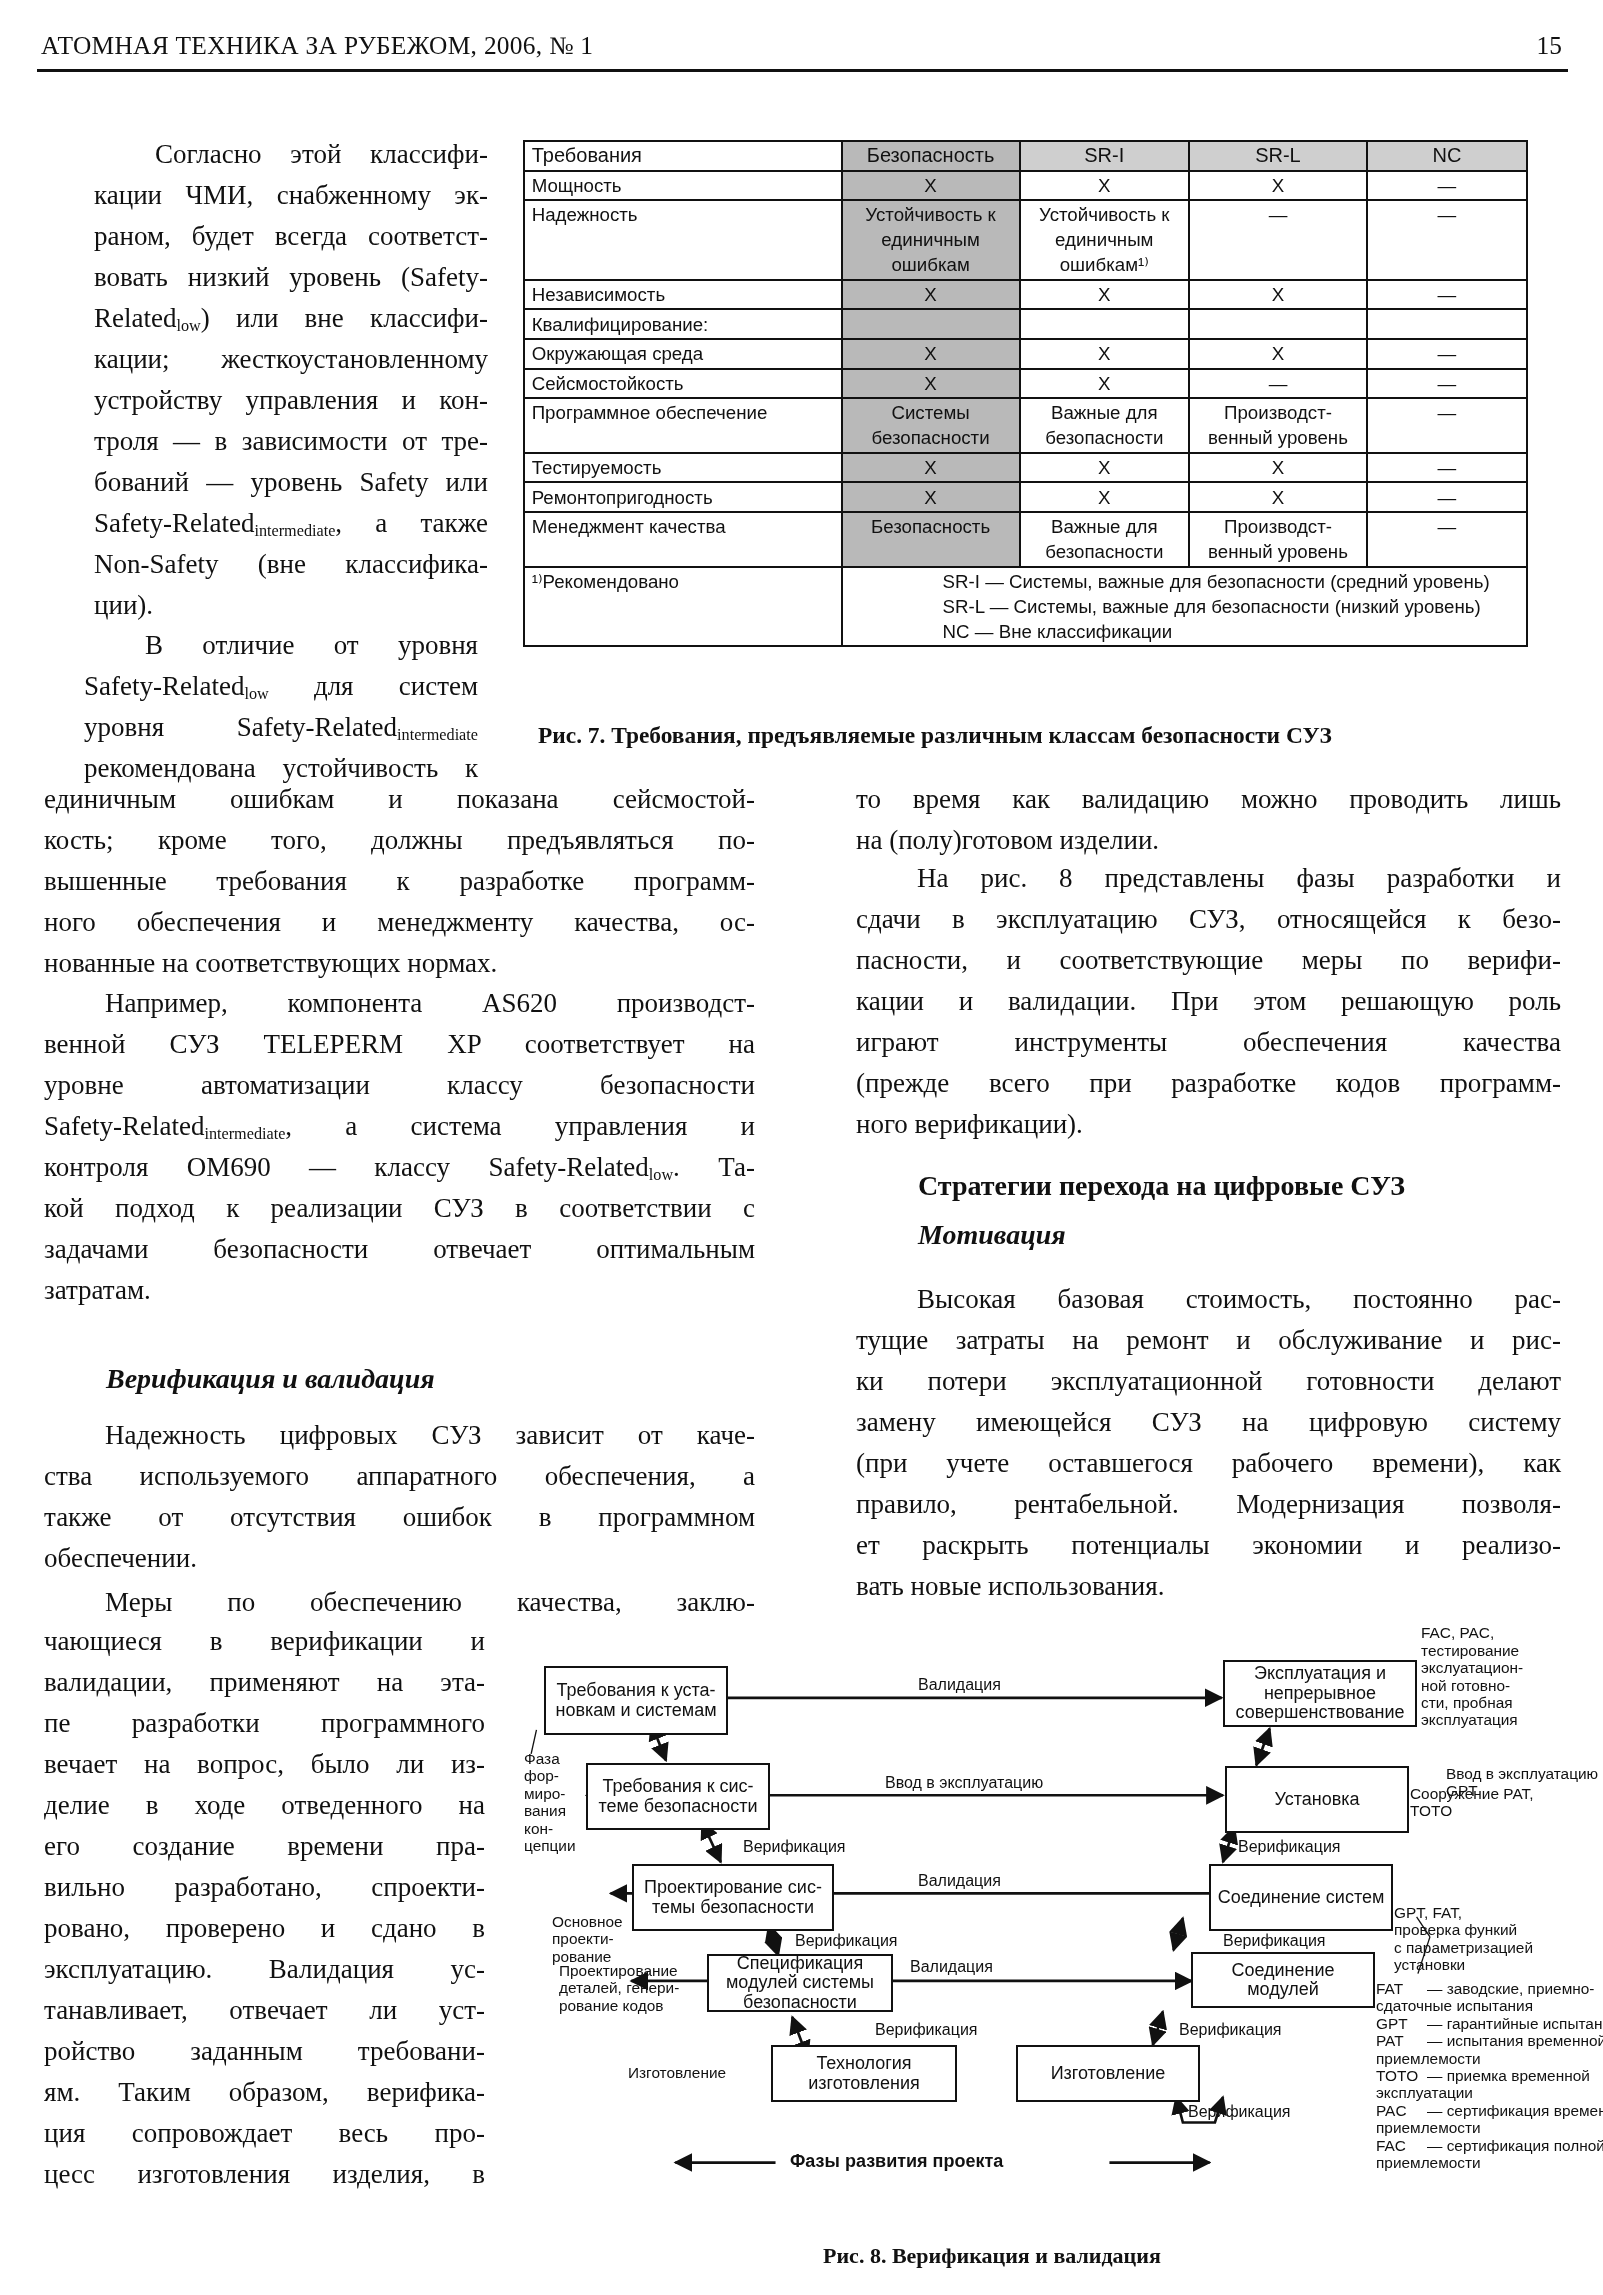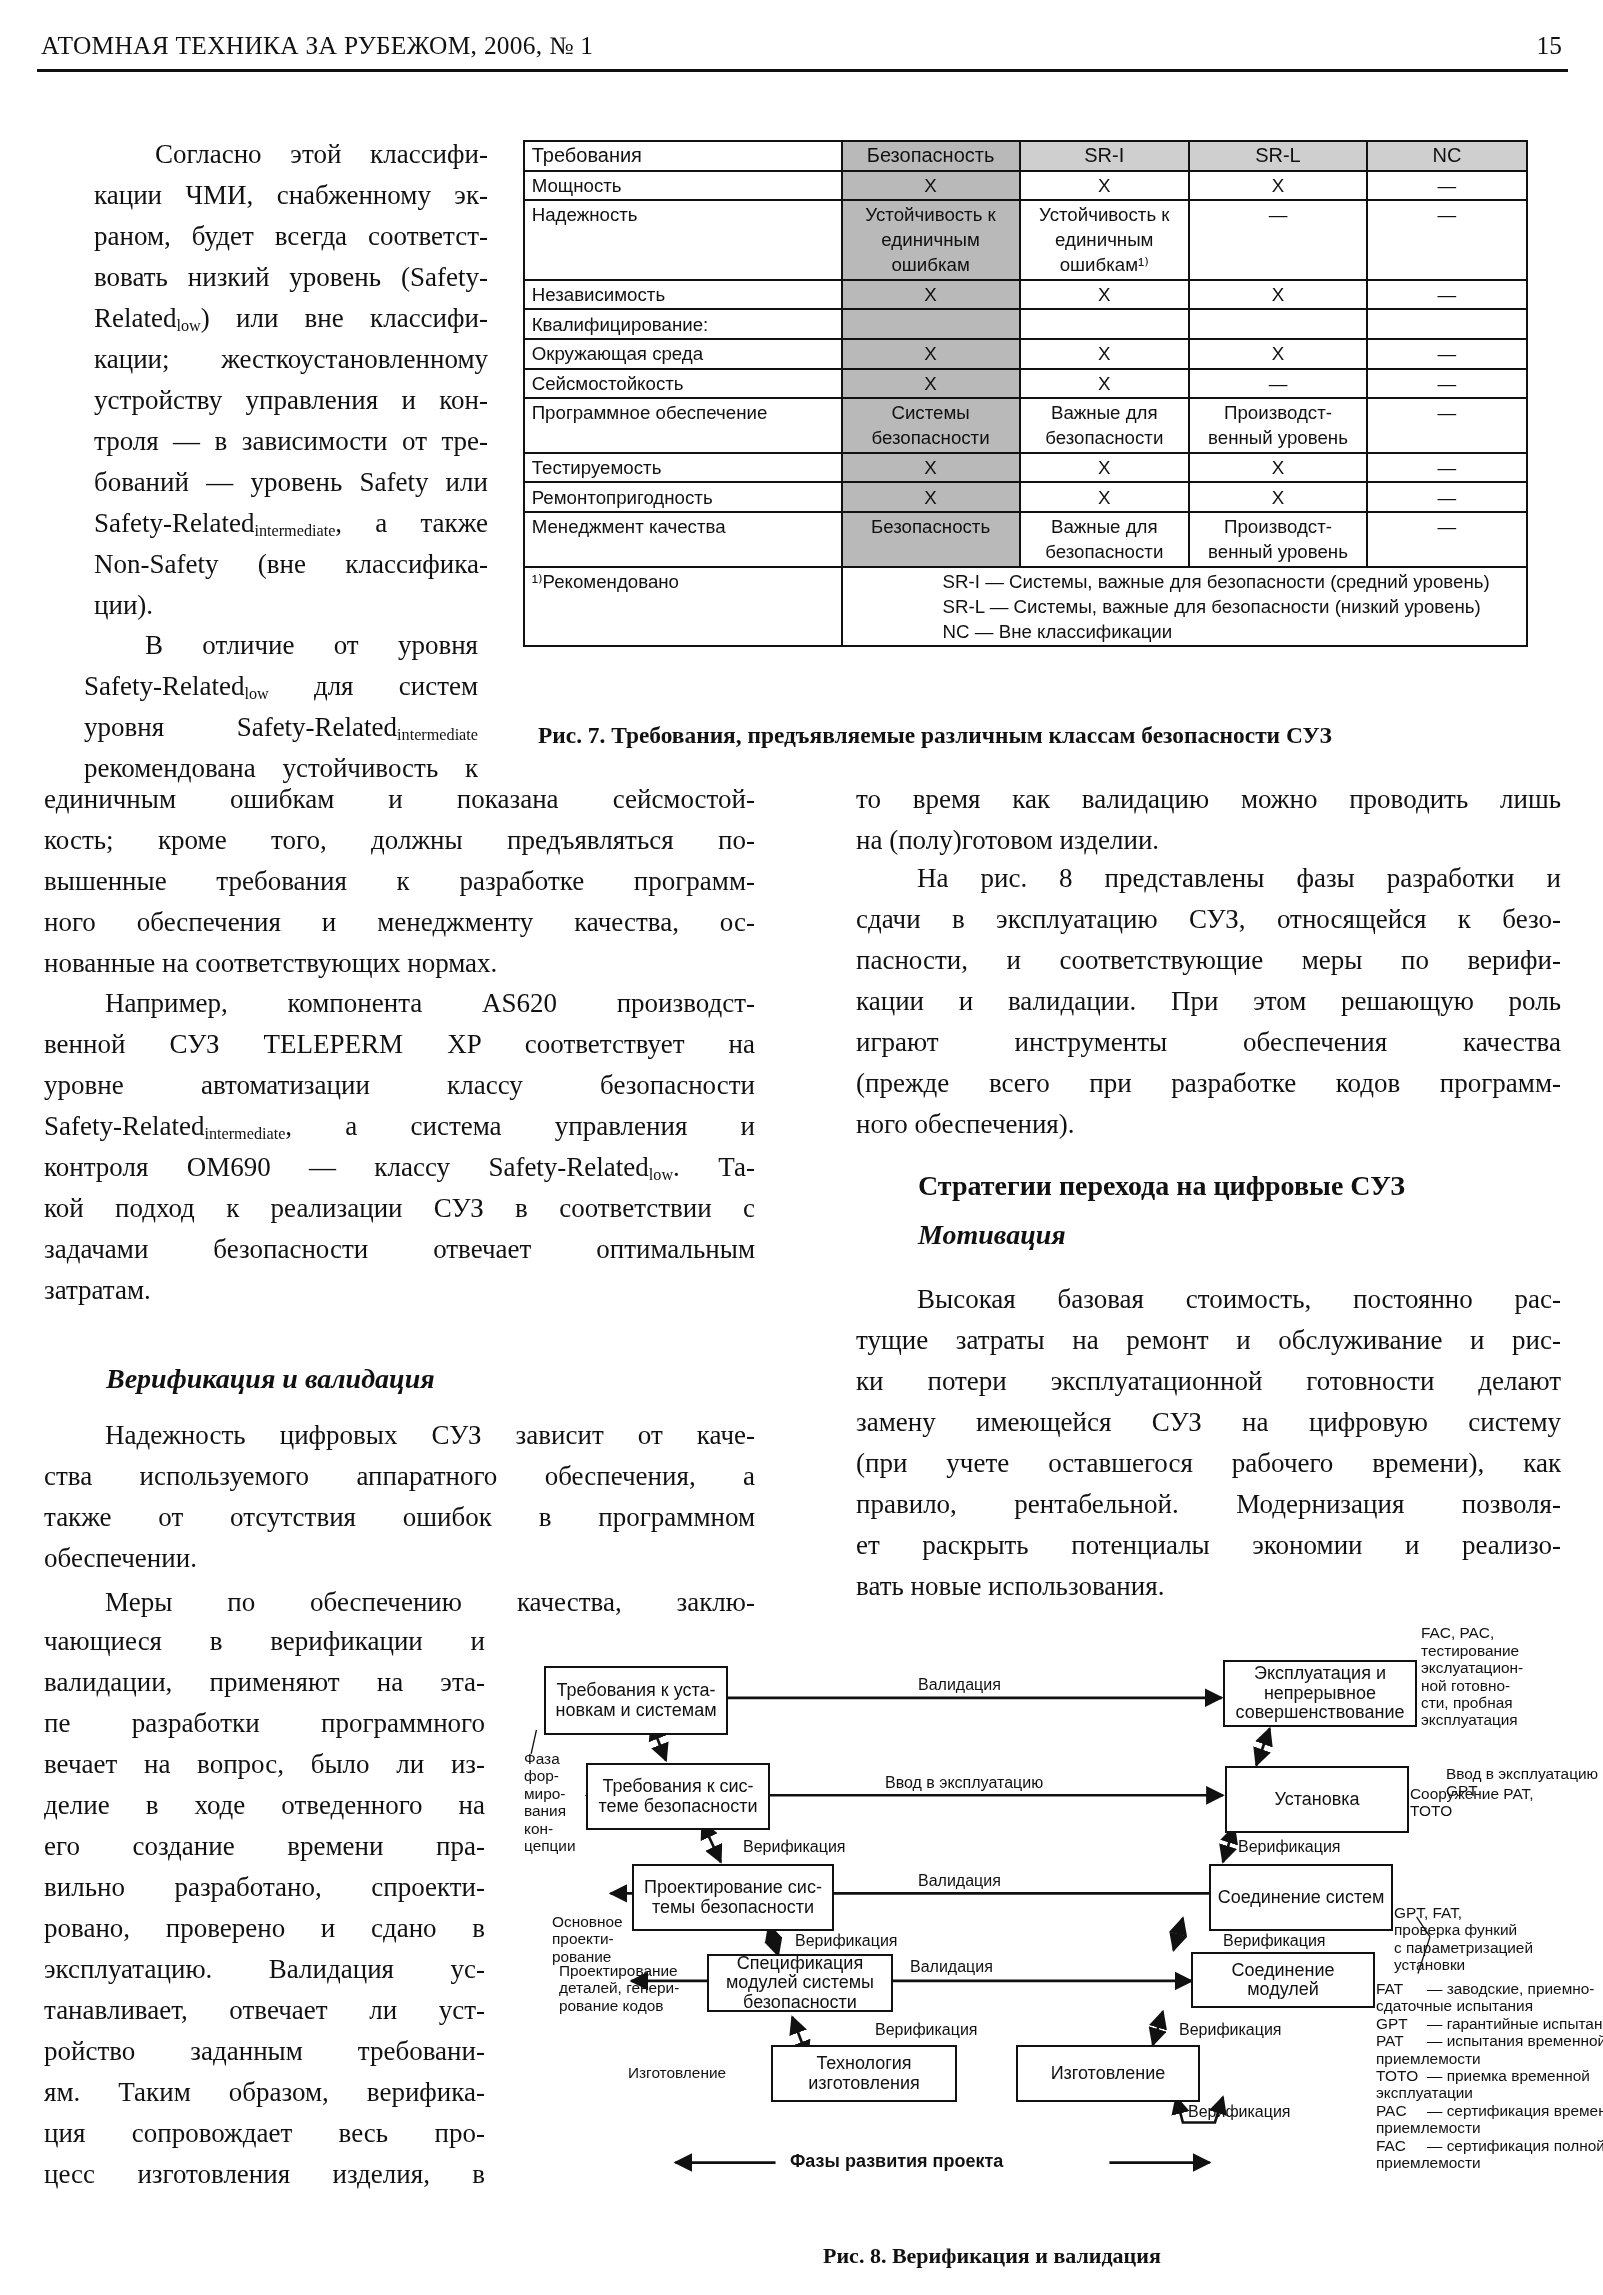--- a/index.html
+++ b/index.html
@@ -249,21 +249,21 @@
     </div>
 </div>
 <div class="abs para" style="left:856px; top:858px; width:705px;">
   <div>
       <span class="ln ind">На рис. 8 представлены фазы разработки и</span>
       <span class="ln">сдачи в эксплуатацию СУЗ, относящейся к безо-</span>
       <span class="ln">пасности, и соответствующие меры по верифи-</span>
       <span class="ln">кации и валидации. При этом решающую роль</span>
       <span class="ln">играют инструменты обеспечения качества</span>
       <span class="ln">(прежде всего при разработке кодов программ-</span>
-      <span class="ln last">ного обеспечения).</span>
+      <span class="ln last">ного верификации).</span>
     </div>
 </div>
 <div class="abs h-bold" style="left:918px; top:1170px;">Стратегии перехода на цифровые СУЗ</div>
 <div class="abs h-ital" style="left:918px; top:1219px;">Мотивация</div>
 <div class="abs para" style="left:856px; top:1279px; width:705px;">
   <div>
       <span class="ln ind">Высокая базовая стоимость, постоянно рас-</span>
       <span class="ln">тущие затраты на ремонт и обслуживание и рис-</span>
       <span class="ln">ки потери эксплуатационной готовности делают</span>
       <span class="ln">замену имеющейся СУЗ на цифровую систему</span>

